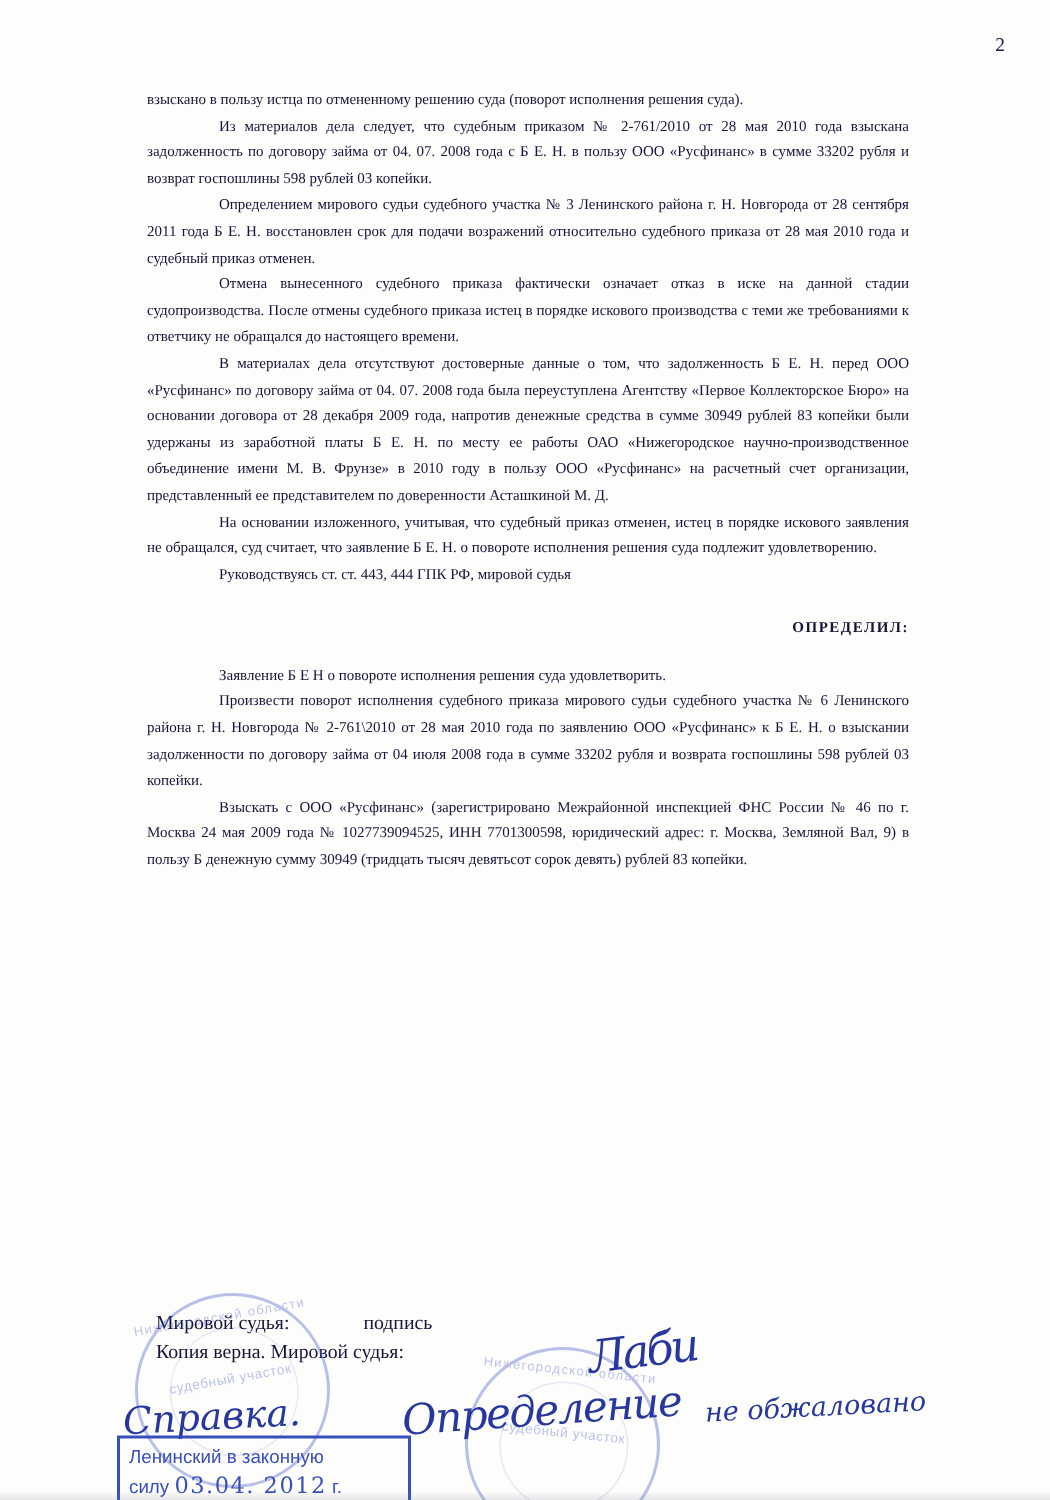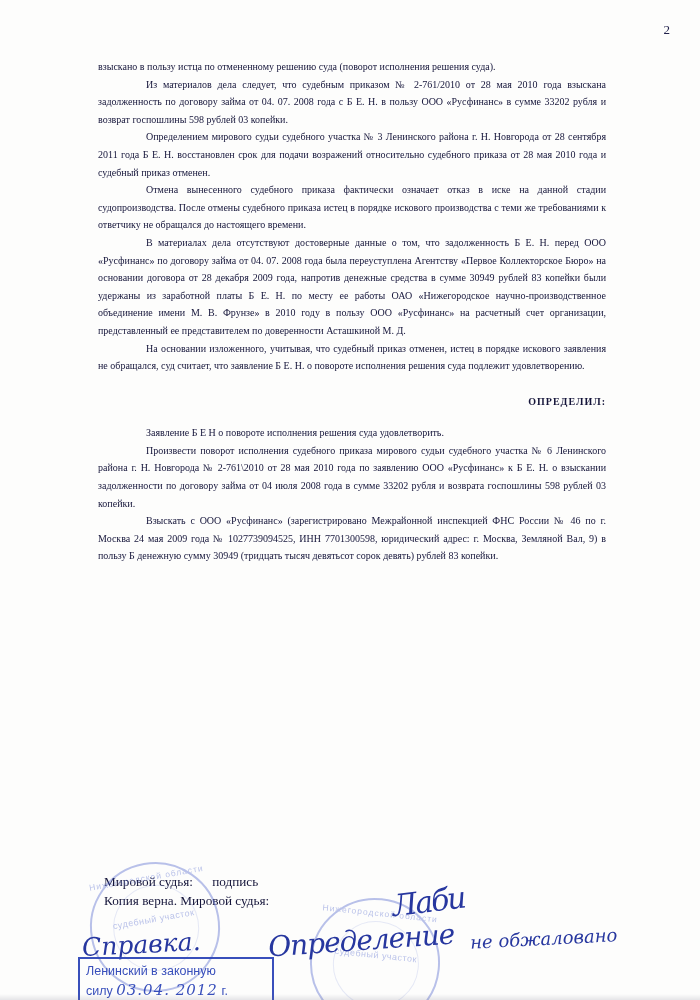--- a/index.html
+++ b/index.html
@@ -58,21 +58,21 @@
     top: 872px;
     font-size: 13.2px;
     line-height: 19px;
     color: #15153a;
   }
   .sig-row span.label {
     display: inline-block;
   }
   .sig-row span.value {
     display: inline-block;
-    margin-left: 16px;
+    margin-left: 46px;
   }
   
   .ink {
     position: absolute;
     color: #2a3fb0;
     font-family: "DejaVu Serif", serif;
     font-style: italic;
     pointer-events: none;
   }
   .hw-signature-1 {
@@ -118,21 +118,20 @@
     line-height: 19px;
     padding: 3px 6px;
     box-sizing: border-box;
     opacity: 0.95;
   }
   .stamp-line {
     white-space: nowrap;
   }
   .stamp-date {
     font-family: "DejaVu Serif", serif;
-    font-style: italic;
     font-size: 15px;
     letter-spacing: 1px;
   }
   .round-stamp {
     position: absolute;
     width: 126px;
     height: 126px;
     border-radius: 50%;
     border: 2px solid #3a52c6;
     opacity: 0.35;
@@ -192,20 +191,21 @@
 
   <div class="page-number">2</div>
 
   <div class="body-text">
     <p class="para noindent">взыскано в пользу истца по отмененному решению суда (поворот исполнения решения суда).</p>
     <p class="para">Из материалов дела следует, что судебным приказом № 2-761/2010 от 28 мая 2010 года взыскана задолженность по договору займа от 04. 07. 2008 года с Б          Е. Н. в пользу ООО «Русфинанс» в сумме 33202 рубля и возврат госпошлины 598 рублей 03 копейки.</p>
     <p class="para">Определением мирового судьи судебного участка № 3 Ленинского района г. Н. Новгорода от 28 сентября 2011 года Б          Е. Н. восстановлен срок для подачи возражений относительно судебного приказа от 28 мая 2010 года и судебный приказ отменен.</p>
     <p class="para">Отмена вынесенного судебного приказа  фактически означает  отказ в иске на данной стадии судопроизводства. После отмены судебного приказа  истец в порядке искового производства с теми же требованиями к ответчику не обращался до настоящего времени.</p>
     <p class="para">В  материалах  дела  отсутствуют  достоверные  данные  о  том,  что задолженность Б          Е. Н. перед ООО «Русфинанс» по договору займа  от 04. 07. 2008 года была переуступлена  Агентству «Первое Коллекторское Бюро» на основании договора от 28 декабря 2009 года, напротив денежные средства в сумме 30949 рублей 83 копейки были удержаны из заработной платы Б           Е. Н. по месту ее работы ОАО «Нижегородское  научно-производственное объединение  имени М. В. Фрунзе» в 2010 году в пользу ООО «Русфинанс» на расчетный счет организации, представленный ее представителем по доверенности Асташкиной М. Д.</p>
     <p class="para">На основании изложенного, учитывая, что судебный приказ отменен, истец в порядке искового заявления не обращался, суд считает, что заявление Б          Е. Н. о повороте исполнения  решения суда  подлежит удовлетворению.</p>
+    <p class="para">Руководствуясь ст. ст. 443, 444 ГПК РФ, мировой судья</p>
 
     <p class="para center">ОПРЕДЕЛИЛ:</p>
 
     <p class="para">Заявление Б Е Н                                              о повороте исполнения  решения суда удовлетворить.</p>
     <p class="para">Произвести  поворот    исполнения  судебного  приказа  мирового  судьи судебного участка № 6 Ленинского района г. Н. Новгорода № 2-761\2010 от 28 мая 2010 года   по заявлению ООО «Русфинанс» к Б          Е. Н. о взыскании задолженности по договору займа от 04 июля 2008 года в сумме 33202 рубля  и возврата госпошлины 598 рублей 03 копейки.</p>
     <p class="para">Взыскать с ООО «Русфинанс» (зарегистрировано Межрайонной инспекцией ФНС России № 46 по г. Москва 24 мая 2009 года № 1027739094525,   ИНН 7701300598, юридический адрес: г. Москва, Земляной Вал, 9) в пользу Б                                    денежную сумму 30949 (тридцать тысяч девятьсот сорок девять) рублей 83 копейки.</p>
   </div>
 
   <div class="signature-block">
     <div class="sig-row">

